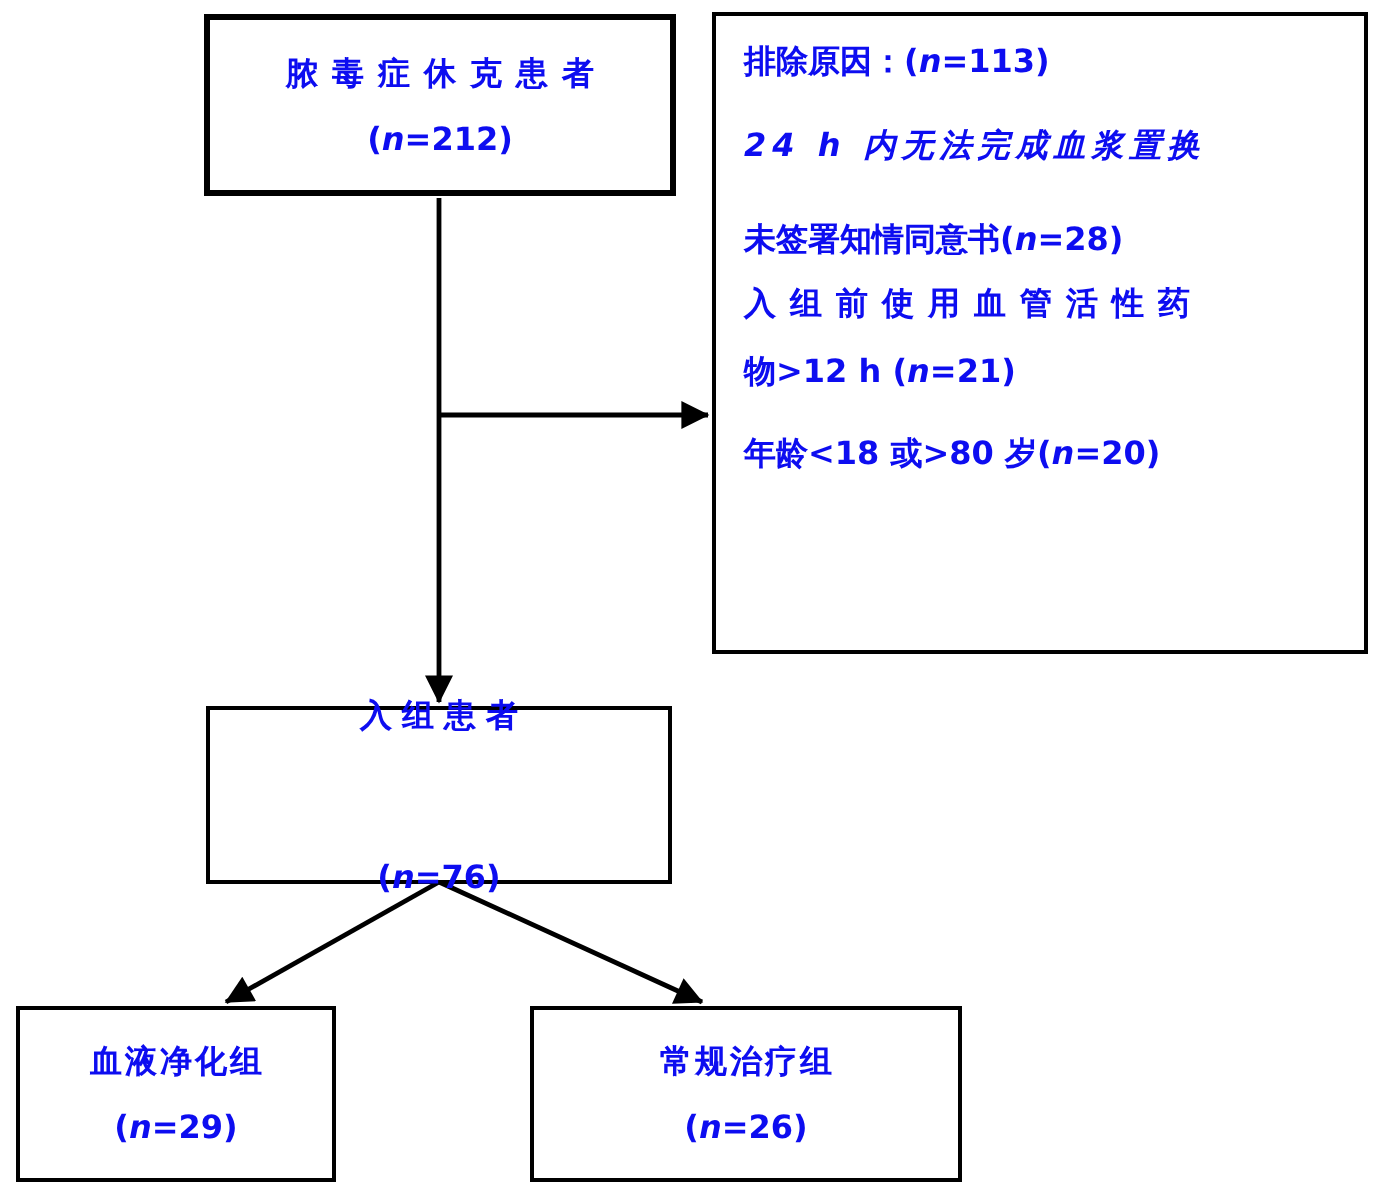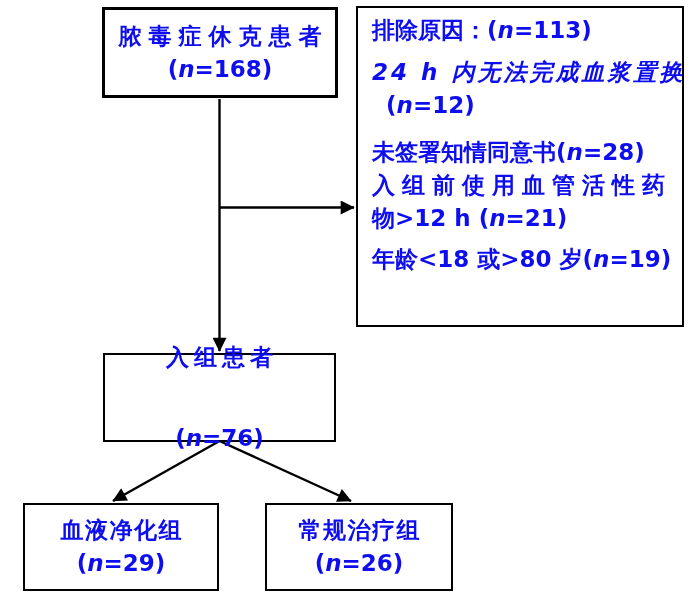--- a/index.html
+++ b/index.html
@@ -18,35 +18,35 @@
     width: 693px; height: 598px;
     z-index: 0;
   }
   .connectors line { stroke: var(--line); stroke-width: 2.4; }
   .box {
     position: absolute; z-index: 1;
     background: #ffffff;
     border: 2px solid var(--line);
     color: var(--blue);
     font-weight: 700;
-    font-size: 23px;
+    font-size: 16px;
     line-height: 33px;
   }
   .center-box {
     display: flex; flex-direction: column;
     justify-content: center; align-items: center;
     text-align: center;
   }
   .it { font-style: italic; }
   .bline { white-space: nowrap; }
   #box-screened { left: 102px; top: 7px;  width: 236px; height: 91px; border-width: 3px; }
   #box-excluded { left: 356px; top: 6px;  width: 328px; height: 321px; padding: 6px 8px 0 14px; }
   #box-enrolled { left: 103px; top: 353px; width: 233px; height: 89px; gap: 48px; }
-  #box-blood    { left: 23px;   top: 503px; width: 196px; height: 88px; }
-  #box-conv     { left: 265px; top: 503px; width: 188px; height: 88px; }
+  #box-blood    { left: 8px;   top: 503px; width: 160px; height: 88px; }
+  #box-conv     { left: 265px; top: 503px; width: 216px; height: 88px; }
   .spread7  { letter-spacing: 7px;  text-indent: 7px; }
   .spread5  { letter-spacing: 5px;  text-indent: 5px; }
   .spread15 { letter-spacing: 1.5px; text-indent: 1.5px; }
   
   .xline { white-space: nowrap; }
   .x1 { margin-top: 9px; letter-spacing: 3px; font-style: italic; }
   .x2 { padding-left: 14px; }
   .x3 { margin-top: 14px; }
   .x4 { letter-spacing: 7px; font-family: Liberation Serif, serif; }
   .x6 { margin-top: 8px; }
@@ -64,31 +64,30 @@
       </marker>
     </defs>
     <line x1="219.5" y1="99" x2="219.5" y2="351" marker-end="url(#ah)"></line>
     <line x1="219.5" y1="207.5" x2="354" y2="207.5" marker-end="url(#ah)"></line>
     <line x1="219.5" y1="441" x2="113" y2="501" marker-end="url(#ah)"></line>
     <line x1="219.5" y1="441" x2="351" y2="501" marker-end="url(#ah)"></line>
   </svg>
 
   <div class="box center-box" id="box-screened">
     <div class="bline spread7">脓毒症休克患者</div>
-    <div class="bline"><span>(</span><span class="it">n</span><span>=168)</span></div>
+    <div class="bline"><span>(</span><span class="it">n</span><span>=212)</span></div>
   </div>
 
   <div class="box" id="box-excluded">
     <div class="xline x0"><span>排除原因：(</span><span class="it">n</span><span>=113)</span></div>
     <div class="xline x1"><span>24 h 内无法完成血浆置换</span></div>
-    <div class="xline x2"><span>(</span><span class="it">n</span><span>=12)</span></div>
     <div class="xline x3"><span>未签署知情同意书(</span><span class="it">n</span><span>=28)</span></div>
     <div class="xline x4"><span>入组前使用血管活性药</span></div>
     <div class="xline x5"><span>物&gt;12 h (</span><span class="it">n</span><span>=21)</span></div>
-    <div class="xline x6"><span>年龄&lt;18 或&gt;80 岁(</span><span class="it">n</span><span>=19)</span></div>
+    <div class="xline x6"><span>年龄&lt;18 或&gt;80 岁(</span><span class="it">n</span><span>=20)</span></div>
   </div>
 
   <div class="box center-box" id="box-enrolled">
     <div class="bline spread5">入组患者</div>
     <div class="bline"><span>(</span><span class="it">n</span><span>=76)</span></div>
   </div>
 
   <div class="box center-box" id="box-blood">
     <div class="bline spread15">血液净化组</div>
     <div class="bline"><span>(</span><span class="it">n</span><span>=29)</span></div>

